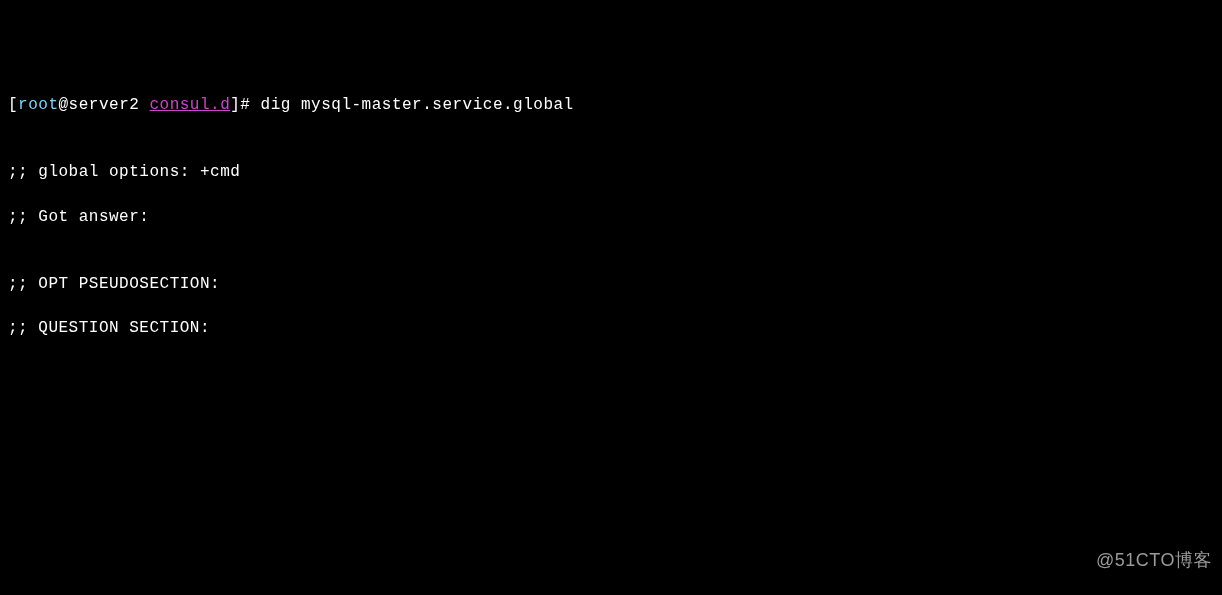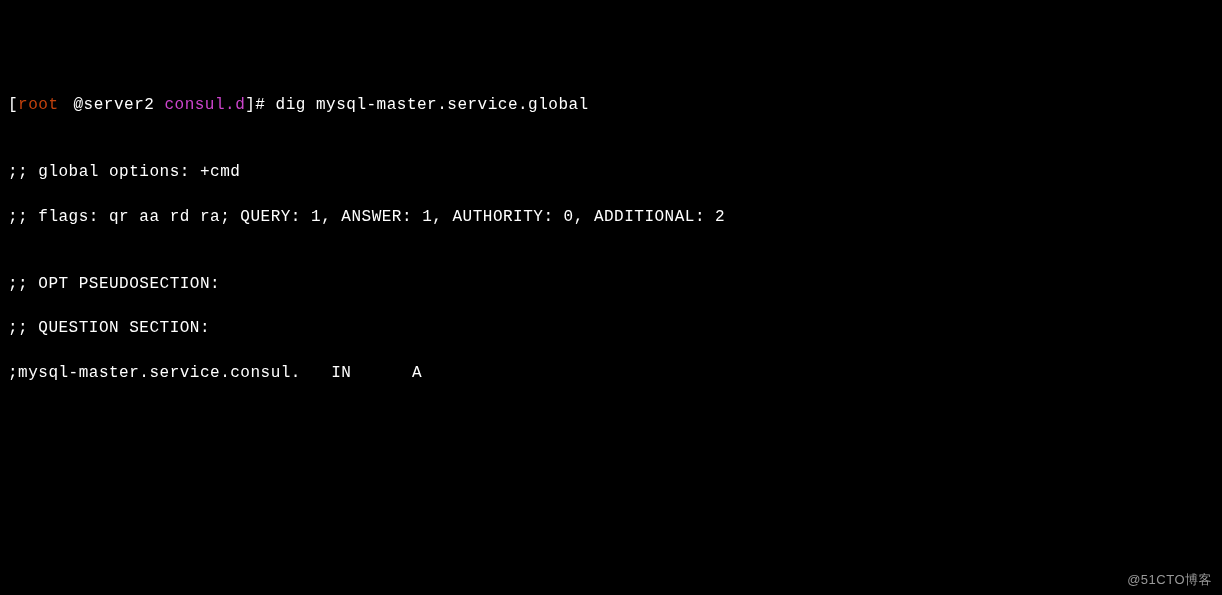--- a/index.html
+++ b/index.html
@@ -16,54 +16,53 @@
       padding: 4px 8px;
       width: 1222px;
       height: 595px;
       white-space: pre;
       letter-spacing: 0.5px;
     }
     .prompt-bracket {
       color: #ffffff;
     }
     .prompt-user {
-      color: #c2410c;
+      color: #7dd3fc;
     }
     .prompt-host {
       color: #ffffff;
-      margin-left: 15px;
     }
     .prompt-dir {
       color: #cc44cc;
+      text-decoration: underline;
     }
     .watermark {
       position: absolute;
-      bottom: 6px;
+      bottom: 22px;
       right: 10px;
       color: #999999;
-      font-size: 13px;
+      font-size: 18px;
       font-family: sans-serif;
     }
     .terminal-line {
       display: block;
     }
   </style>
 </head>
 <body>
 
 
 
 <div><span class="terminal-line"><span class="prompt-bracket">[</span><span class="prompt-user">root</span><span class="prompt-host">@server2 </span><span class="prompt-dir">consul.d</span><span class="prompt-bracket">]# </span><span>dig mysql-master.service.global</span></span>
 <span class="terminal-line"></span>
 <span class="terminal-line">;; global options: +cmd</span>
-<span class="terminal-line">;; flags: qr aa rd ra; QUERY: 1, ANSWER: 1, AUTHORITY: 0, ADDITIONAL: 2</span>
+<span class="terminal-line">;; Got answer:</span>
 <span class="terminal-line"></span>
 <span class="terminal-line">;; OPT PSEUDOSECTION:</span>
 <span class="terminal-line">;; QUESTION SECTION:</span>
-<span class="terminal-line">;mysql-master.service.consul.   IN      A</span>
 <span class="terminal-line"></span>
 
 
 <span class="terminal-line"></span>
 
 
 <span class="terminal-line"></span>
 
 
 

